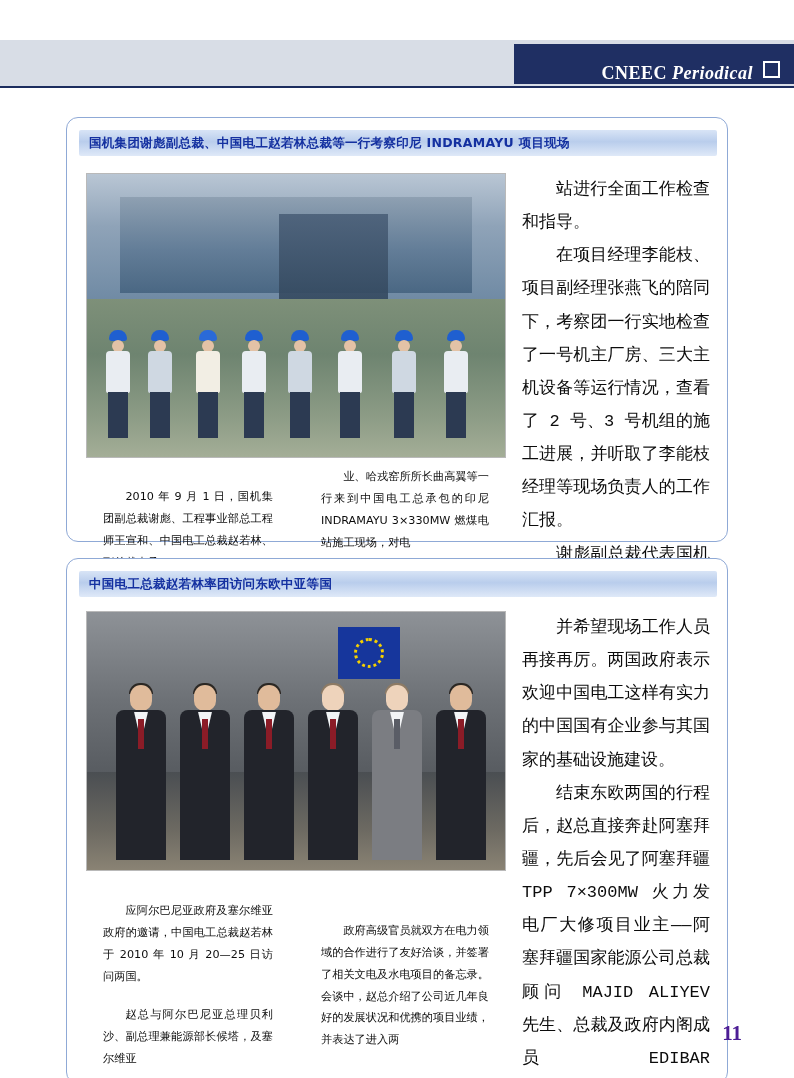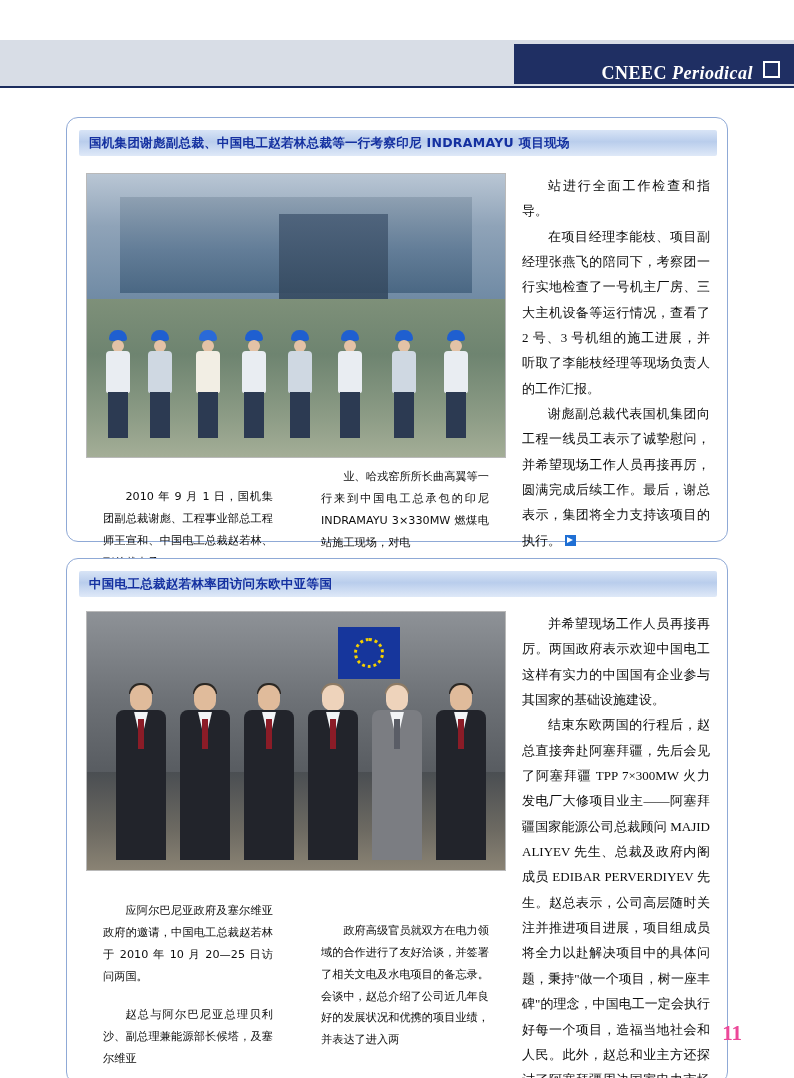--- a/index.html
+++ b/index.html
@@ -261,22 +261,22 @@
     background: #8b1c27;
   }
   .suit.grey .torso { background: #7b7d82; }
   .suit.grey .tie { background: #5a5d66; }
   .suit.light .head { background: #eed3bb; }
   .suit.light .hair { background: #8d7a64; }
 
   
   .col {
     position: absolute;
-    font-family: Liberation Serif, serif;
-    font-size: 13px;
+    font-family: Liberation Mono, monospace;
+    font-size: 17px;
     line-height: 1.95;
     color: #0c0c0c;
     text-align: justify;
     text-justify: inter-ideograph;
   }
   .col p {
     margin: 0;
     text-indent: 2em;
   }
   .caption {
@@ -342,21 +342,21 @@
     border-bottom: 3.5px solid transparent;
   }
 
   .page-number {
     position: absolute;
     right: 52px;
     bottom: 32px;
     font-family: "Liberation Serif", serif;
     font-weight: bold;
     font-size: 21px;
-    color: #ec4899;
+    color: #4c1d95;
   }
 </style>
 </head>
 <body>
 
 <div class="page">
 
   <div class="header-band-top-line"></div>
   <div class="header-band"></div>
   <div class="header-band-bottom-line"></div>

